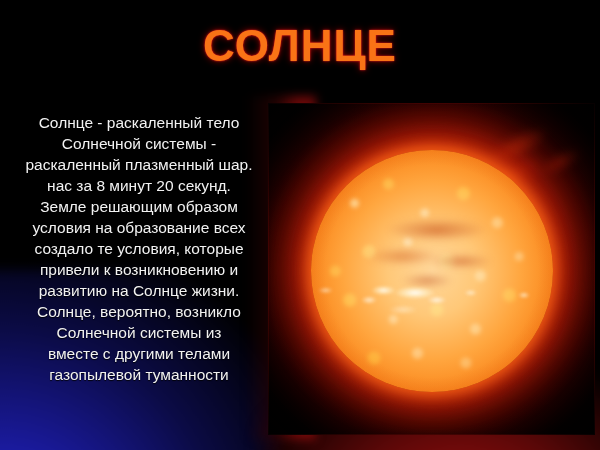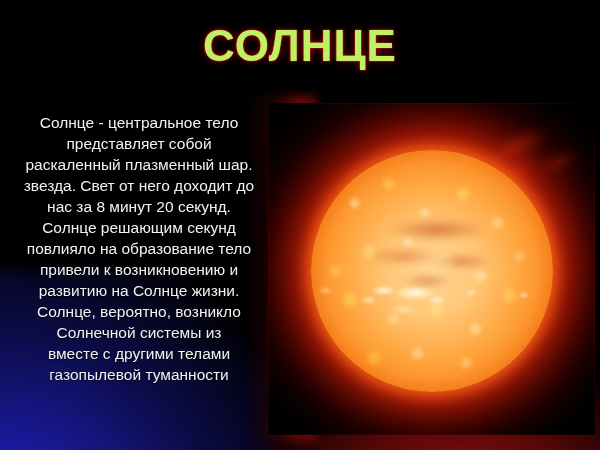--- a/index.html
+++ b/index.html
@@ -60,21 +60,21 @@
     filter: blur(5px);
   }
 
   
   #title {
     position: absolute;
     left: 0;
     top: 24px;
     width: 600px;
     text-align: center;
-    color: #bef264;
+    color: #f97316;
     font-size: 44px;
     font-weight: 700;
     letter-spacing: 1px;
     line-height: 1;
     text-shadow: 0 0 2px #ff2020, 0 0 7px rgba(255,0,0,0.55);
   }
 
   
   #body-text {
     position: absolute;
@@ -251,27 +251,27 @@
 
 <div id="slide">
 
   <div id="glow-blue" class="glow"></div>
   <div id="glow-red-bottom" class="glow"></div>
   <div id="glow-red-edge" class="glow"></div>
 
   <div id="title">СОЛНЦЕ</div>
 
   <div id="body-text">
-    <span class="ln">Солнце - центральное тело</span>
-    <span class="ln">представляет собой</span>
+    <span class="ln">Солнце - раскаленный тело</span>
+    <span class="ln">Солнечной системы -</span>
     <span class="ln">раскаленный плазменный шар.</span>
-    <span class="ln">звезда. Свет от него доходит до</span>
     <span class="ln">нас за 8 минут 20 секунд.</span>
-    <span class="ln">Солнце решающим секунд</span>
-    <span class="ln">повлияло на образование тело</span>
+    <span class="ln">Земле решающим образом</span>
+    <span class="ln">условия на образование всех</span>
+    <span class="ln">создало те условия, которые</span>
     <span class="ln">привели к возникновению и</span>
     <span class="ln">развитию на Солнце жизни.</span>
     <span class="ln">Солнце, вероятно, возникло</span>
     <span class="ln">Солнечной системы из</span>
     <span class="ln">вместе с другими телами</span>
     <span class="ln">газопылевой туманности</span>
 
   </div>
 
   <div id="sun-photo">

